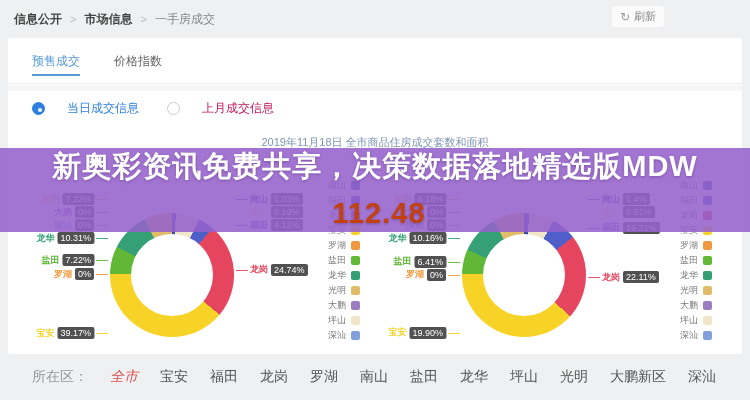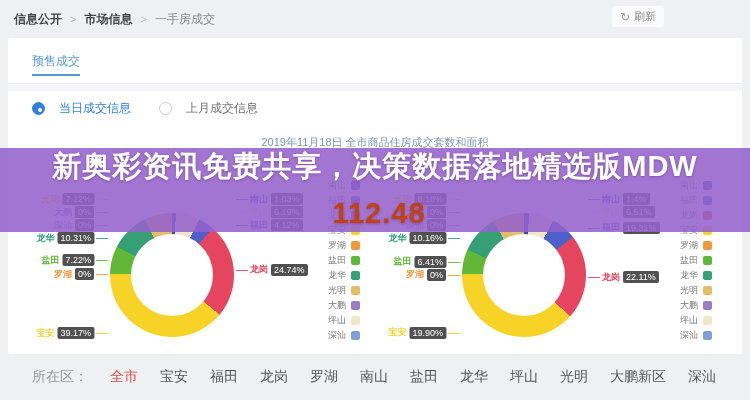--- a/index.html
+++ b/index.html
@@ -22,65 +22,66 @@
   
   .card { position:absolute; top:38px; left:8px; width:734px; height:316px; background:#fff; border-radius:2px; }
 
   .tabs { position:absolute; top:0; left:0; right:0; height:46px; display:flex; align-items:center; padding-left:24px; gap:34px; border-bottom:1px solid #ececec; }
   .tab { font-size:12px; color:#666; height:46px; line-height:46px; cursor:pointer; position:relative; }
   .tab.active { color:#549bd5; }
   .tab.active::after { content:""; position:absolute; left:0; right:0; bottom:8px; height:2px; background:#549bd5; }
   .band { position:absolute; top:47px; left:0; right:0; height:6px; background:#f5f6f8; }
 
   .radios { position:absolute; top:62px; left:24px; display:flex; gap:28px; align-items:center; }
-  .radio { display:flex; align-items:center; gap:14px; cursor:pointer; }
+  .radio { display:flex; align-items:center; gap:22px; cursor:pointer; }
   .rdot { width:13px; height:13px; border-radius:50%; border:1px solid #ccc; background:#fff; position:relative; }
   .radio.sel .rdot { background:#2d7fe0; border-color:#2d7fe0; }
   .radio.sel .rdot::after { content:""; position:absolute; left:4.5px; top:4.5px; width:4px; height:4px; border-radius:50%; background:#fff; }
-  .radio .rlabel { font-size:12px; color:#737373; }
+  .radio .rlabel { font-size:12px; color:#be185d; }
   .radio.sel .rlabel { color:#2d7fe0; }
 
   .chart-title { position:absolute; top:97px; left:0; right:0; text-align:center; font-size:11px; color:#7d94b3; }
 
   .charts { position:absolute; top:112px; left:0; width:734px; height:206px; }
   .donut { position:absolute; border-radius:50%; cursor:pointer; }
   .hole { position:absolute; background:#fff; border-radius:50%; }
   .callout { position:absolute; display:flex; align-items:center; gap:3px; height:14px; white-space:nowrap; }
   .cname { font-size:9px; font-weight:bold; }
   .cbadge { font-size:9px; color:#fff; background:rgba(50,50,50,.85); border-radius:2px; padding:1px 3px; line-height:10px; }
   .conn { position:absolute; height:1px; width:12px; opacity:.9; }
   .legend { position:absolute; width:58px; }
   .legend-item { display:flex; justify-content:flex-end; align-items:center; gap:5px; height:15px; cursor:pointer; }
   .lname { font-size:9px; color:#777; }
   .lmark { width:9px; height:9px; border-radius:2px; flex:0 0 auto; }
 
   .filter-divider { position:absolute; top:318px; left:0; right:0; height:1px; background:#efefef; }
   .filter { position:absolute; top:330px; left:24px; right:10px; display:flex; align-items:flex-end; gap:22px; font-size:14px; }
   .filter .flabel { color:#999; }
   .fopt { color:#555; cursor:pointer; }
-  .fopt.active { color:#d9534f; }
+  .fopt.active { color:#d9534f;font-style:italic; }
 
   
   .overlay { position:absolute; top:148px; left:0; width:750px; height:84px; background:rgba(149,98,204,.88); z-index:50; display:flex; flex-direction:column; justify-content:center; align-items:center; }
   .ovl1, .ovl2 { color:#fff; font-weight:bold; font-size:29px; line-height:37px; white-space:nowrap; text-shadow:0 1px 3px rgba(60,20,90,.35); letter-spacing:1px; }
 </style>
 </head>
 <body>
 
 <div class="topbar">
   <nav id="breadcrumb"><span class="crumb">信息公开</span><span class="crumb-sep">&gt;</span><span class="crumb">市场信息</span><span class="crumb-sep">&gt;</span><span class="crumb last">一手房成交</span></nav>
   <div class="refresh">
     <span class="ricon">↻</span>
     <span>刷新</span>
   </div>
 </div>
 
 <div class="card">
   <div class="tabs" id="tabs">
       <div class="tab active">预售成交</div>
+      <div class="tab">价格指数</div>
     </div>
   <div class="band"></div>
   <div class="radios" id="radios">
       <div class="radio sel">
         <span class="rdot"></span>
         <span class="rlabel">当日成交信息</span>
       </div>
       <div class="radio">
         <span class="rdot"></span>
         <span class="rlabel">上月成交信息</span>

